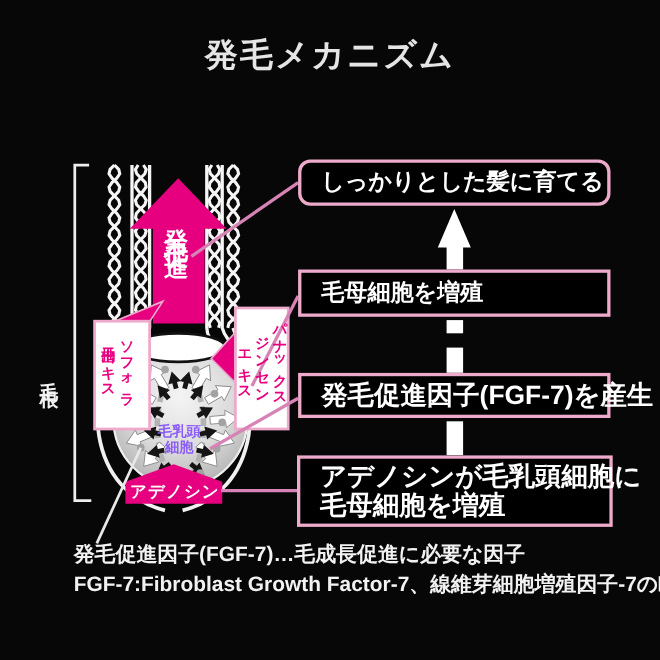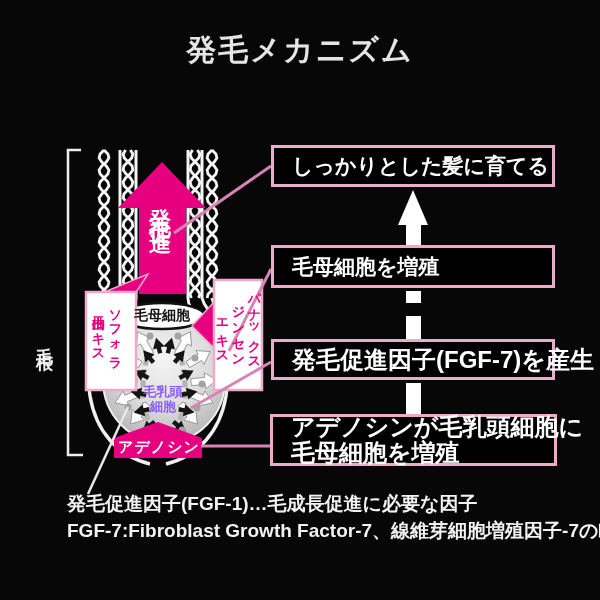--- a/index.html
+++ b/index.html
@@ -19,24 +19,24 @@
   .co-right{left:216px;top:284px;gap:3px;}
   .oval-label{left:118px;top:307px;width:88px;text-align:center;font-size:14px;
               font-weight:bold;color:#111;}
   .papilla-label{left:131px;top:384px;width:64px;text-align:center;font-size:13px;
                  line-height:15px;font-weight:bold;color:#8b5cf6;}
   .banner-label{left:116px;top:438px;width:86px;text-align:center;font-size:15px;
                 font-weight:bold;letter-spacing:1px;color:#fff;}
   .box{position:absolute;box-sizing:border-box;border:3px solid #edaacb;background:#000;
        color:#fff;font-weight:bold;display:flex;flex-direction:column;justify-content:center;
        white-space:nowrap;font-size:24px;padding-left:18px;line-height:26px;}
-  .box1{left:271px;top:145px;width:284px;height:42px;font-size:21px;}
+  .box1{left:271px;top:145px;width:284px;height:42px;font-size:21px;border-radius:11px;}
   .box2{left:271px;top:245px;width:284px;height:43px;font-size:21px;}
   .box3{left:271px;top:339px;width:284px;height:41px;}
-  .box4{left:270px;top:414px;width:287px;height:52px;}
+  .box4{left:270px;top:414px;width:287px;height:65px;}
   .notes{left:67px;font-size:19px;color:#f2f2f2;font-weight:bold;white-space:nowrap;}
   .note1{top:491px;}
   .note2{top:518px;}
 </style>
 </head>
 <body>
 
 <div class="stage">
 
   <div class="abs title">発毛メカニズム</div>
@@ -170,21 +170,20 @@
     <span class="col" style="margin-top:6px;">抽出エキス</span>
     <span class="col">ソフォラ</span>
   </div>
 
   <div class="abs callout-text co-right">
     <span class="col" style="margin-top:26px;">エキス</span>
     <span class="col" style="margin-top:13px;">ジンセン</span>
     <span class="col">パナックス</span>
   </div>
 
-  <div class="abs oval-label">毛母細胞</div>
 
   <div class="abs papilla-label">
     <div>毛乳頭</div>
     <div>細胞</div>
   </div>
 
   <div class="abs banner-label">アデノシン</div>
 
   <div class="box box1">
     <div>しっかりとした髪に育てる</div>
@@ -193,15 +192,15 @@
     <div>毛母細胞を増殖</div>
   </div>
   <div class="box box3">
     <div>発毛促進因子(FGF-7)を産生</div>
   </div>
   <div class="box box4">
     <div>アデノシンが毛乳頭細胞に</div>
     <div>毛母細胞を増殖</div>
   </div>
 
-  <div class="abs notes note1">発毛促進因子(FGF-1)…毛成長促進に必要な因子</div>
+  <div class="abs notes note1">発毛促進因子(FGF-7)…毛成長促進に必要な因子</div>
   <div class="abs notes note2">FGF-7:Fibroblast Growth Factor-7、線維芽細胞増殖因子-7の略</div>
 </div>
 
 </body></html>

